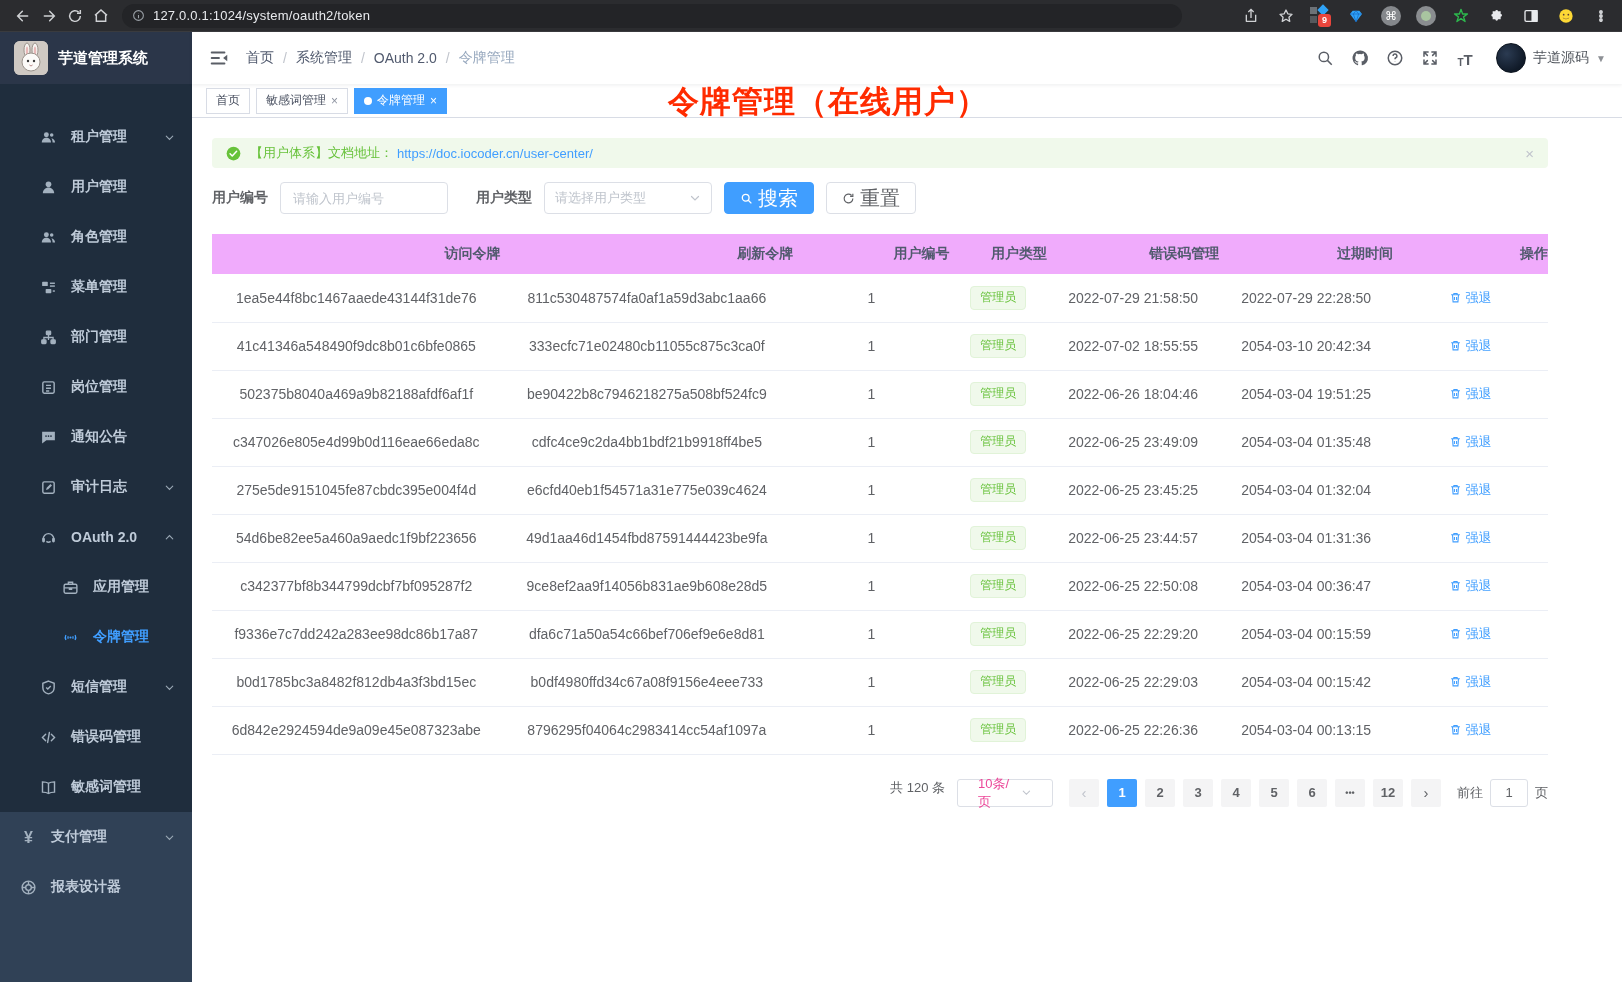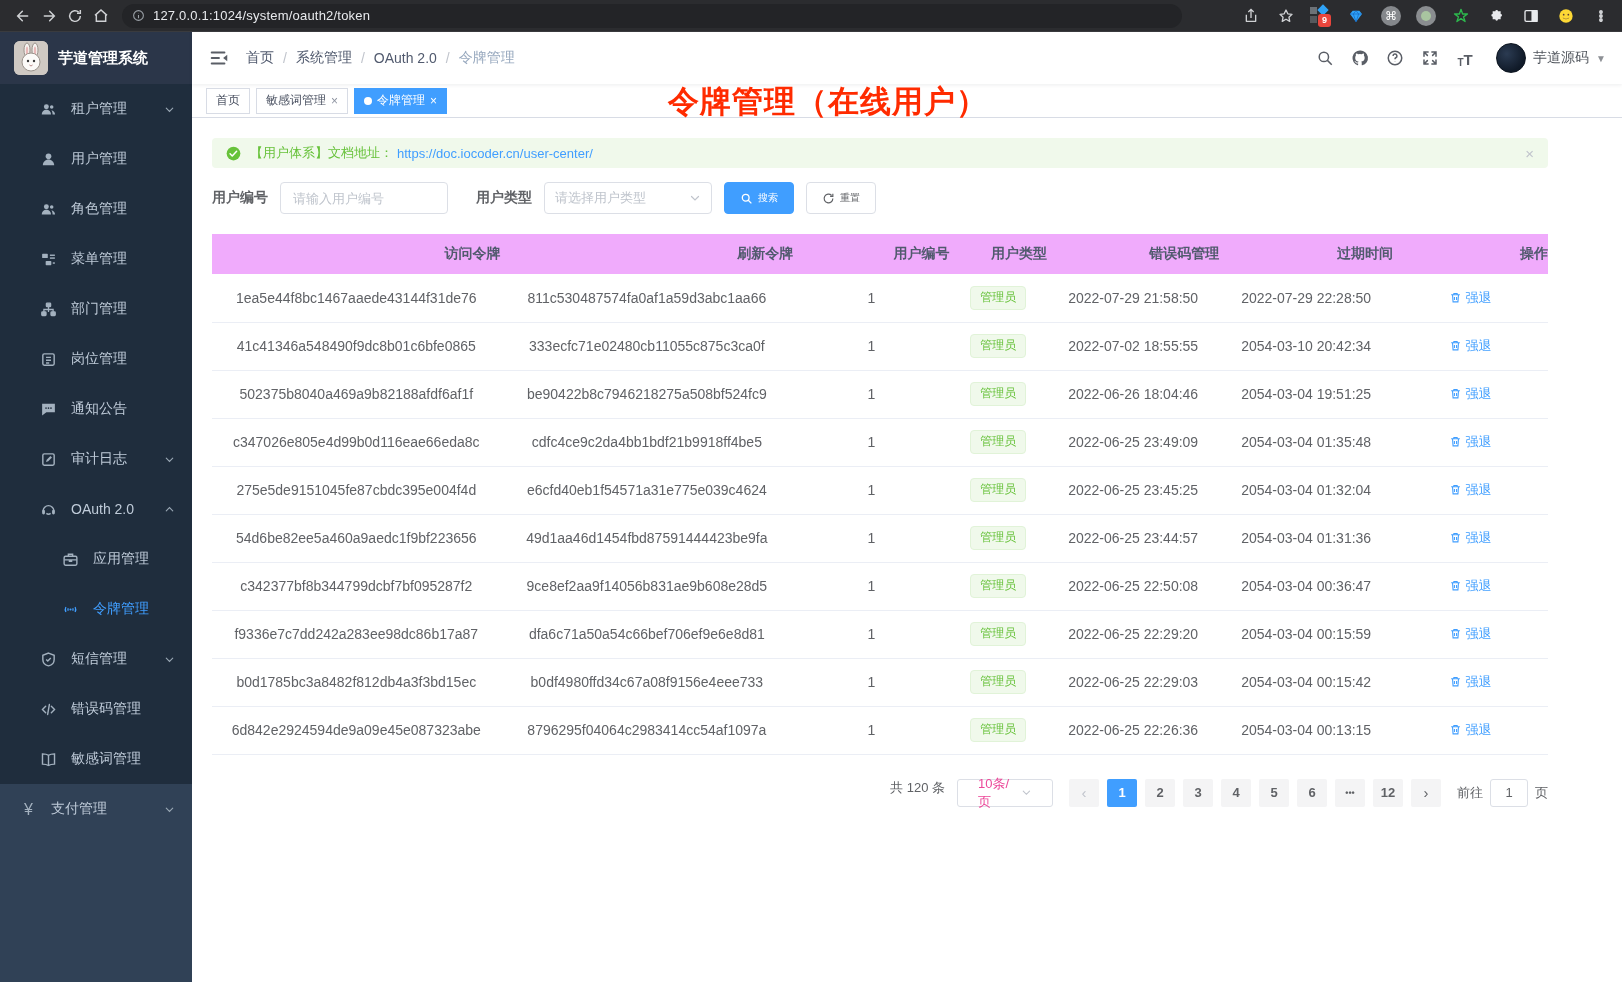--- a/index.html
+++ b/index.html
@@ -31,25 +31,25 @@
   .cmd-circle { background:#85888c; color:#fff; font-size:12px; }
   .green-circle { background:#8a8d90; }
   .green-circle i { display:block; width:10px; height:10px; border-radius:50%; background:#a9c5a0; }
   .emoji { width:22px; height:22px; }
   .kebab { color:#cfd1d4; font-size:14px; letter-spacing:0; line-height:4px; text-align:center; }
 
   
   .app { display:flex; height:950px; }
 
   
-  .sidebar { width:192px; background:#1f2d3d; display:flex; flex-direction:column; flex:0 0 auto; }
+  .sidebar { width:192px; background:#1f2d3d; display:flex; flex-direction:column; flex:0 0 auto;gap:28px; }
   .logo-row { height:52px; background:#2b3649; display:flex; align-items:center; padding:0 14px; gap:10px; flex:0 0 auto; }
   .logo-img { width:34px; height:34px; border-radius:6px; background:#cfc9c3; overflow:hidden; flex:0 0 auto; }
   .logo-title { color:#fff; font-size:15px; font-weight:bold; white-space:nowrap; }
-  .menu { flex:1; display:flex; flex-direction:column; overflow:hidden; }
+  .menu { flex:1; display:flex; flex-direction:column; overflow:hidden;font-weight:bold; }
   .menu-sub { background:#1f2d3d; }
   .menu-root { background:#304156; flex:1; }
   .menu-item { height:50px; display:flex; align-items:center; color:#bfcbd9; font-size:14px; cursor:pointer; }
   .menu-item .mi-icon { width:17px; height:17px; margin-right:14px; color:#a3b1bf; flex:0 0 auto; }
   .menu-item .mi-icon svg { width:17px; height:17px; }
   .menu-item .mi-icon .glyph { font-size:16px; line-height:17px; display:block; text-align:center; }
   .menu-item.lvl1 { padding-left:40px; }
   .menu-item.lvl2 { padding-left:62px; }
   .menu-item.lvl0 { padding-left:20px; }
   .menu-item.active { color:#409eff; }
@@ -103,21 +103,21 @@
   .filters { margin-top:14px; display:flex; align-items:center; font-size:14px; }
   .f-label { font-weight:bold; color:#606266; margin-right:12px; }
   .f-input { width:168px; height:32px; border:1px solid #dcdfe6; border-radius:4px; padding:0 12px;
     font-size:13px; color:#606266; font-family:inherit; }
   .f-input::placeholder { color:#bfc4cc; }
   .f-select { width:168px; height:32px; border:1px solid #dcdfe6; border-radius:4px; padding:0 10px;
     display:flex; align-items:center; justify-content:space-between; color:#bfc4cc; font-size:13px; cursor:pointer; }
   .f-select .sel-chev { color:#c0c4cc; width:12px; height:12px; }
   .f-select .sel-chev svg { width:12px; height:12px; }
   .gap28 { width:28px; }
-  .btn { height:32px; border-radius:4px; font-size:10px; display:inline-flex; align-items:center; gap:5px;
+  .btn { height:32px; border-radius:4px; font-size:20px; display:inline-flex; align-items:center; gap:5px;
     padding:0 15px; cursor:pointer; border:1px solid transparent; font-family:inherit; }
   .btn svg { width:13px; height:13px; }
   .btn-primary { background:#409eff; color:#fff; border-color:#409eff; margin-left:12px; }
   .btn-plain { background:#fff; color:#606266; border-color:#dcdfe6; margin-left:12px; }
 
   table.grid { width:100%; border-collapse:collapse; margin-top:20px; table-layout:fixed; }
   .grid th { background:#f0abfc; color:#515a6e; font-size:14px; font-weight:bold; height:40px; text-align:right; }
   .grid td { height:48px; text-align:center; font-size:14px; color:#606266; border-bottom:1px solid #ebeef5; overflow:hidden; white-space:nowrap; }
   .badge { display:inline-block; padding:3px 9px; font-size:12px; color:#67c23a; background:#f0f9eb;
     border:1px solid #e1f3d8; border-radius:4px; line-height:1.3; }
@@ -421,20 +421,30 @@
             <span class="mi-icon">
               <span class="glyph">¥</span>
             </span>
             <span class="mi-label">支付管理</span>
             <span class="mi-chev down">
               <svg viewBox="0 0 24 24" fill="none" stroke="currentColor" stroke-width="2" stroke-linecap="round">
                 <path d="M6 9.5l6 6 6-6"></path>
               </svg>
             </span>
           </div>
+          <div class="menu-item lvl0">
+            <span class="mi-icon">
+              <svg viewBox="0 0 24 24" fill="none" stroke="currentColor" stroke-width="2">
+                <circle cx="12" cy="12" r="9"></circle>
+                <circle cx="12" cy="12" r="4"></circle>
+                <path d="M12 3v5M12 16v5M3 12h5M16 12h5"></path>
+              </svg>
+            </span>
+            <span class="mi-label">报表设计器</span>
+          </div>
         </div>
     </nav>
   </aside>
 
   <div class="main">
     <div class="annotation">令牌管理（在线用户）</div>
 
     <header class="navbar">
       <span class="hamburger">
         <svg viewBox="0 0 24 24" fill="currentColor">

